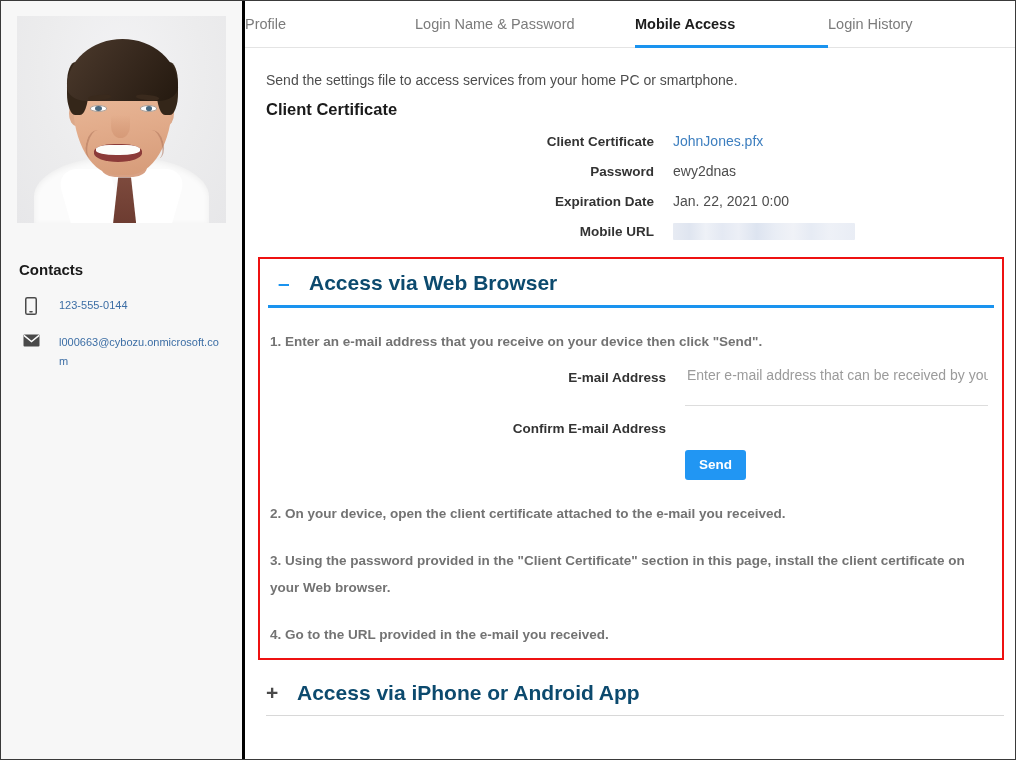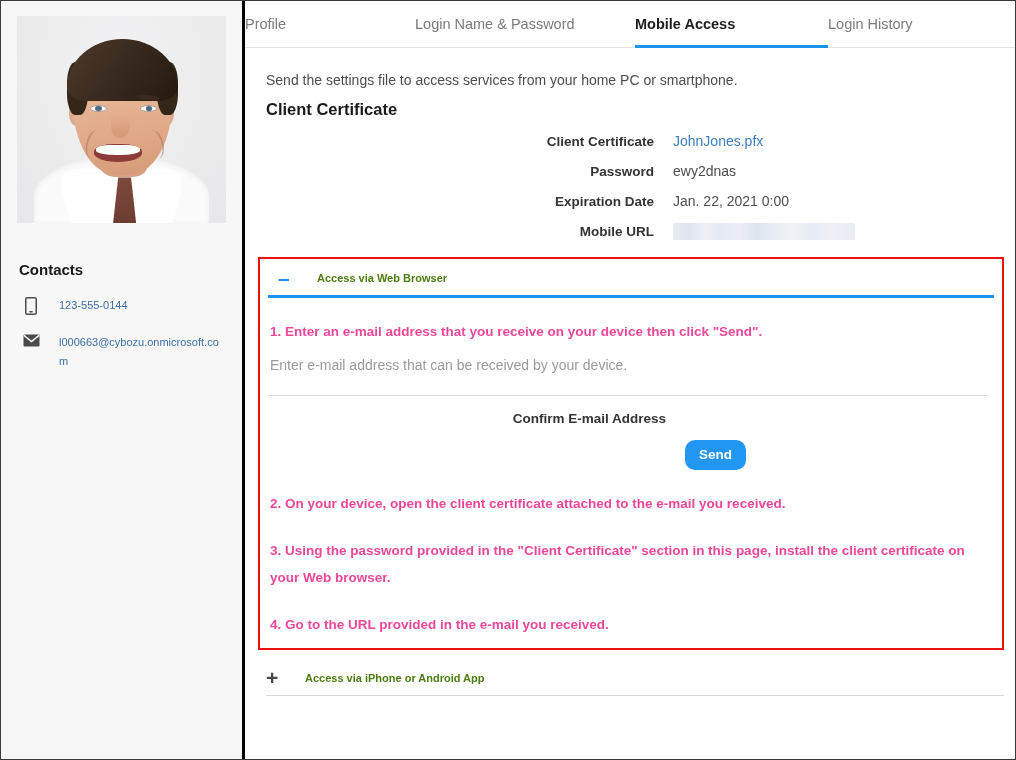--- a/index.html
+++ b/index.html
@@ -331,41 +331,41 @@
     width: 20px;
     flex: 0 0 20px;
     font-size: 21px;
     line-height: 14px;
     color: #1a93ef;
     font-weight: bold;
     text-align: left;
     user-select: none;
   }
   .panel-title {
-    margin-left: 19px;
-    font-size: 11px;
-    font-weight: bold;
-    color: #4d7c0f;
+    margin-left: 11px;
+    font-size: 21px;
+    font-weight: bold;
+    color: #0c4a6e;
   }
 
   .panel-body { padding: 0 8px 10px 8px; }
 
   .panel-desc {
     margin: 14px 0 0 2px;
     font-size: 14px;
     color: #4d4d4d;
     line-height: 23px;
     max-width: 730px;
   }
 
   .step {
     margin: 20px 0 0 2px;
     font-size: 13.5px;
     font-weight: bold;
-    color: #ec4899;
+    color: #737373;
     line-height: 27px;
     max-width: 728px;
   }
 
   .field-row {
     display: flex;
     align-items: flex-start;
     margin-top: 10px;
   }
   .field-label {
@@ -395,21 +395,21 @@
     padding: 2px 0 22px 2px;
   }
   .field-input input::placeholder { color: #9b9b9b; }
 
   .send-row { display: flex; margin-top: 14px; }
   .send-spacer { width: 417px; flex: 0 0 417px; }
   .send-button {
     background: #2196f3;
     color: #ffffff;
     border: none;
-    border-radius: 10px;
+    border-radius: 3px;
     font-family: "Liberation Sans", sans-serif;
     font-size: 13.5px;
     font-weight: bold;
     padding: 7px 14px 8px 14px;
     cursor: pointer;
   }
 
   
   #collapsed-panel {
     display: flex;
@@ -527,20 +527,21 @@
           <span class="toggle-icon">–</span>
           <span class="panel-title">Access via Web Browser</span>
         </div>
 
         <div class="panel-body">
 
 
           <div class="step">1. Enter an e-mail address that you receive on your device then click "Send".</div>
 
           <div class="field-row">
+            <div class="field-label">E-mail Address</div>
             <div class="field-input">
               <input type="text" placeholder="Enter e-mail address that can be received by your device." style="">
             </div>
           </div>
 
           <div class="field-row">
             <div class="field-label">Confirm E-mail Address</div>
           </div>
 
           <div class="send-row">

